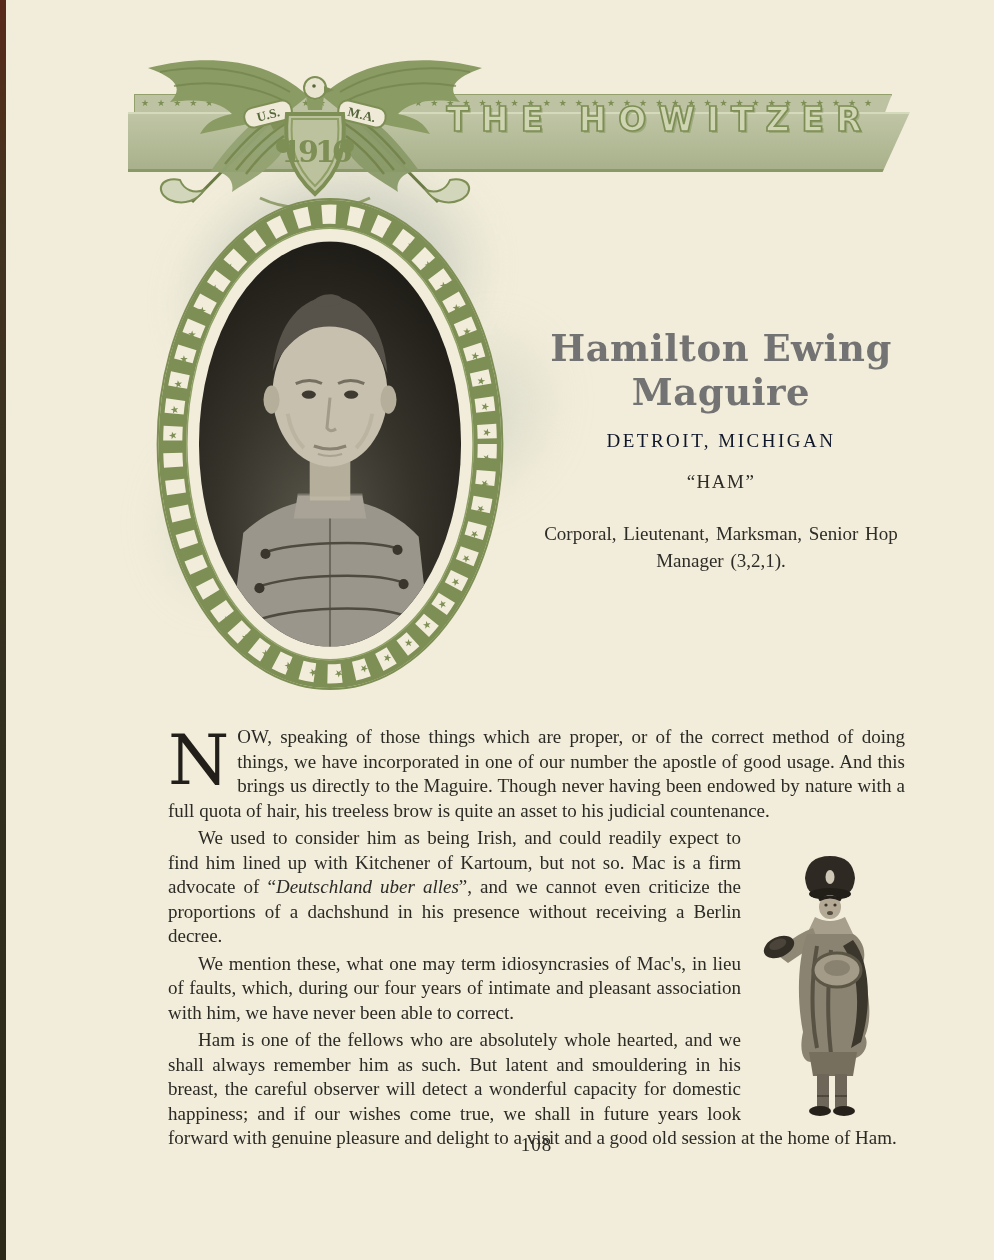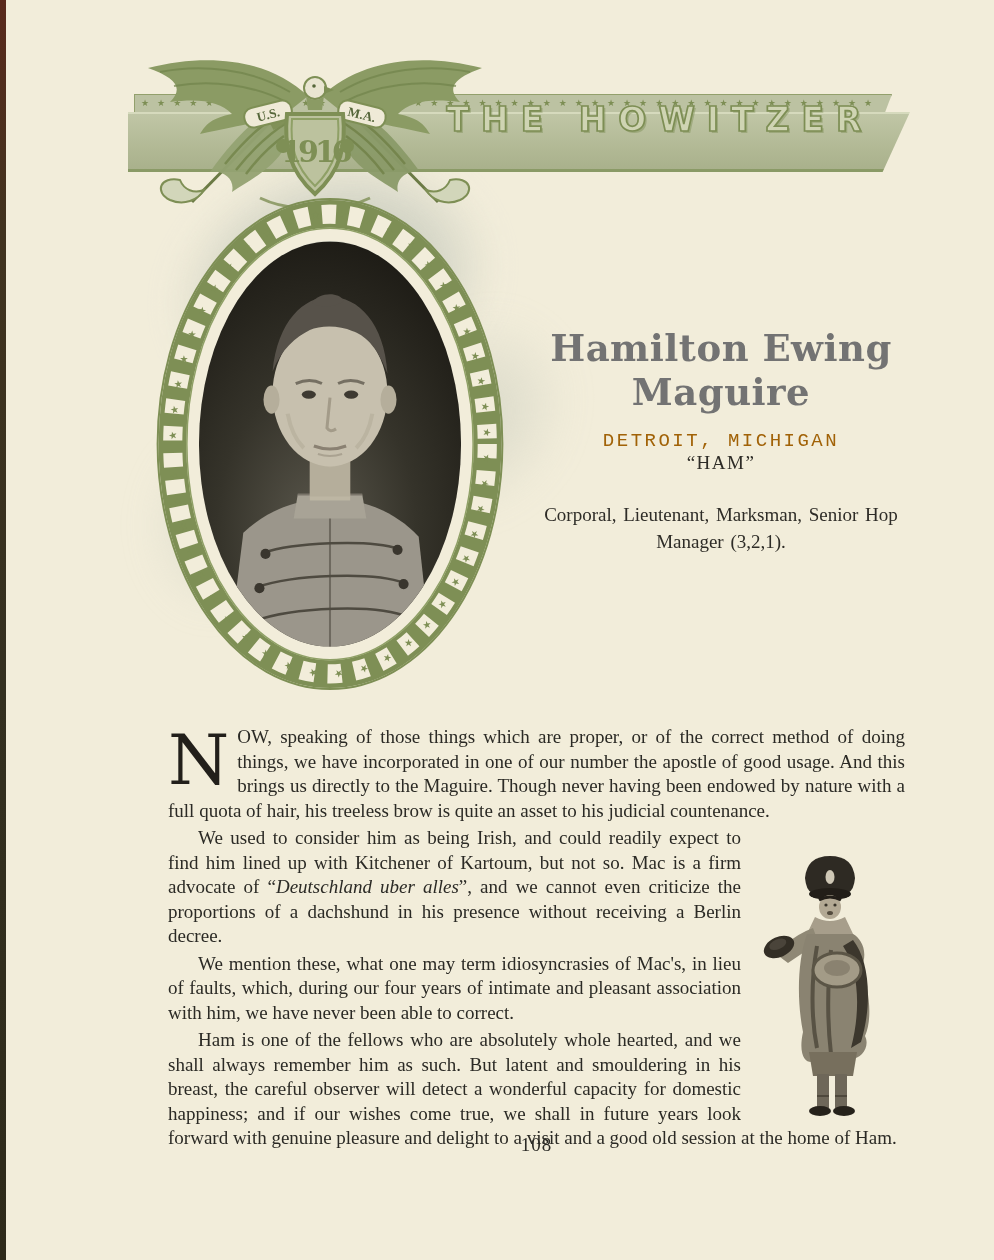--- a/index.html
+++ b/index.html
@@ -35,24 +35,24 @@
   
   .eagle{position:absolute;left:140px;top:52px;width:350px;height:160px;}
 
   
   .portrait{position:absolute;left:150px;top:194px;width:360px;height:500px;}
 
   
   .profile{position:absolute;left:498px;top:326px;width:446px;text-align:center;}
   .cadet-name{font-family:"DejaVu Serif",serif;font-weight:700;font-size:37px;line-height:44px;
     letter-spacing:.5px;color:#737373;}
-  .hometown{margin-top:16px;font-size:19px;letter-spacing:2.5px;color:#a16207;font-family:Liberation Mono, monospace;}
+  .hometown{margin-top:16px;font-size:19px;letter-spacing:2.5px;color:#0f172a;}
   .appointed{margin-top:33px;font-size:19px;word-spacing:4px;}
   .appointed-state{margin-top:9px;font-size:13.5px;letter-spacing:2px;font-weight:600;}
-  .nickname{font-size:19px;letter-spacing:1.5px;}
+  .nickname{margin-top:19px;font-size:19px;letter-spacing:1.5px;}
   .honors{margin:27px auto 0;width:372px;font-size:19px;line-height:27px;word-spacing:2px;}
 
   
   .bio{position:absolute;left:168px;top:722px;width:737px;font-size:19px;line-height:24.5px;
     text-align:justify;color:#2b2a25;}
   .bio p{margin:3px 0;}
   .dropcap{float:left;font-family:"DejaVu Serif",serif;font-size:70px;line-height:58px;
     padding:6px 8px 0 0;color:#221f1a;}
   .indent{text-indent:30px;font-family:Liberation Serif, serif;}
   .fig-float{float:right;width:150px;height:276px;margin:24px 0 0 14px;

